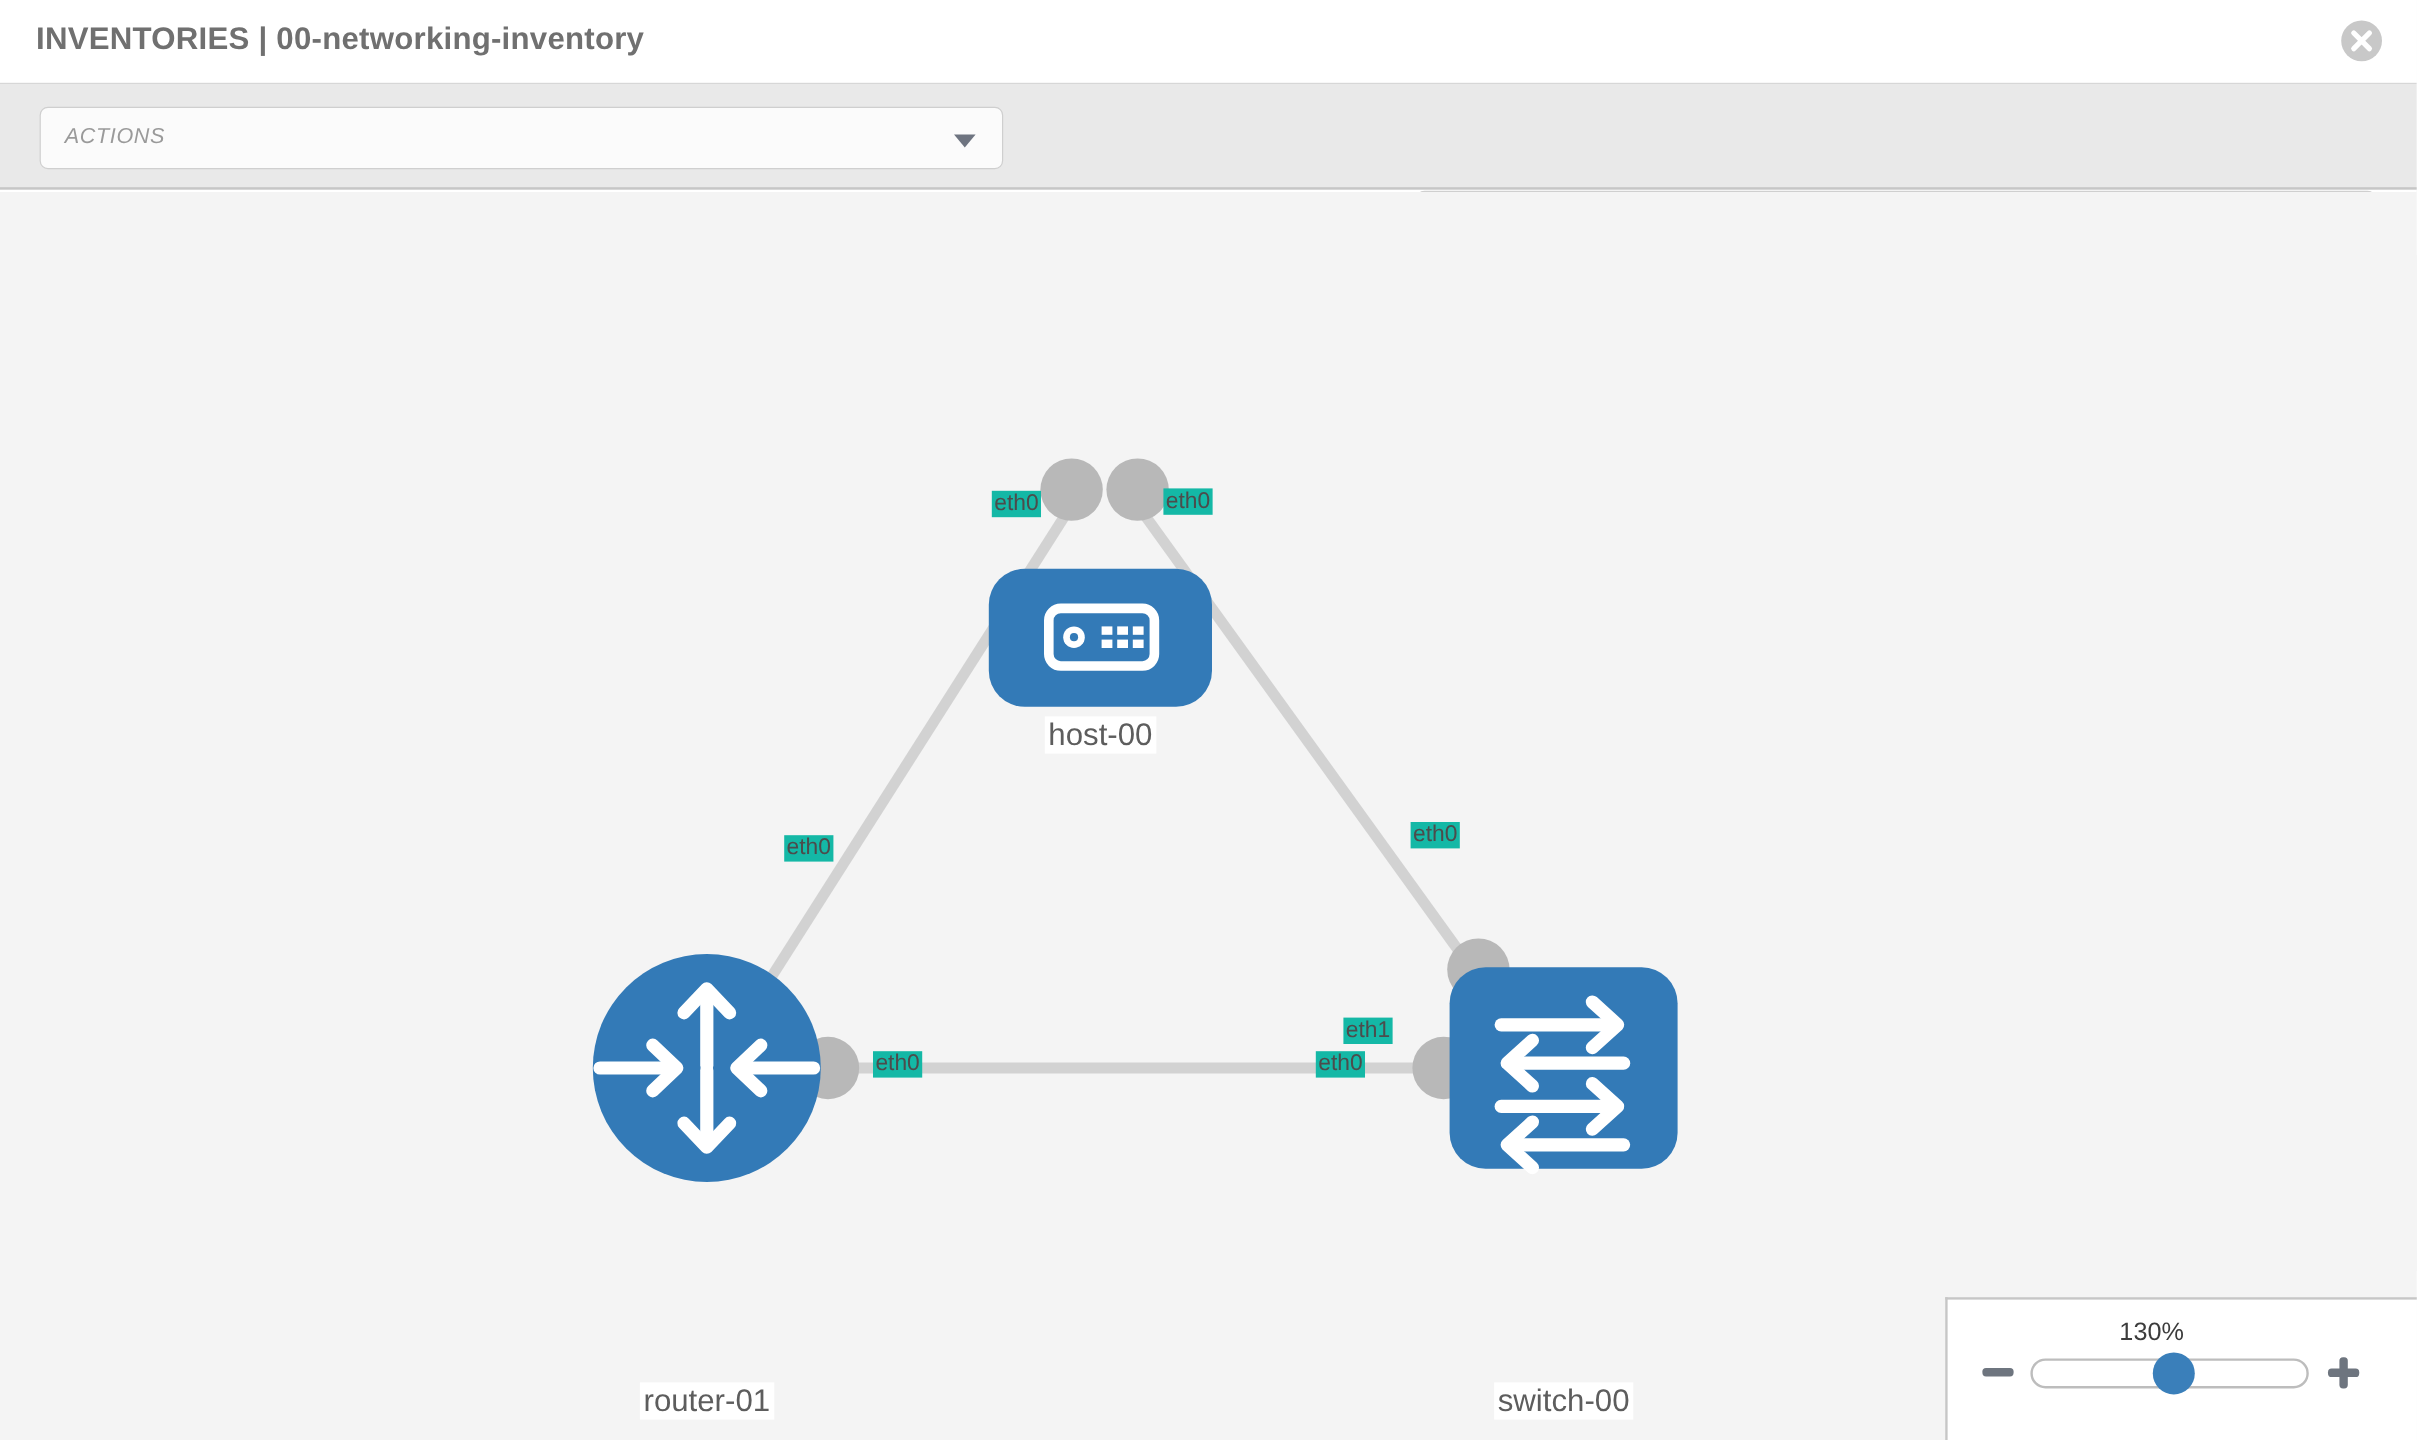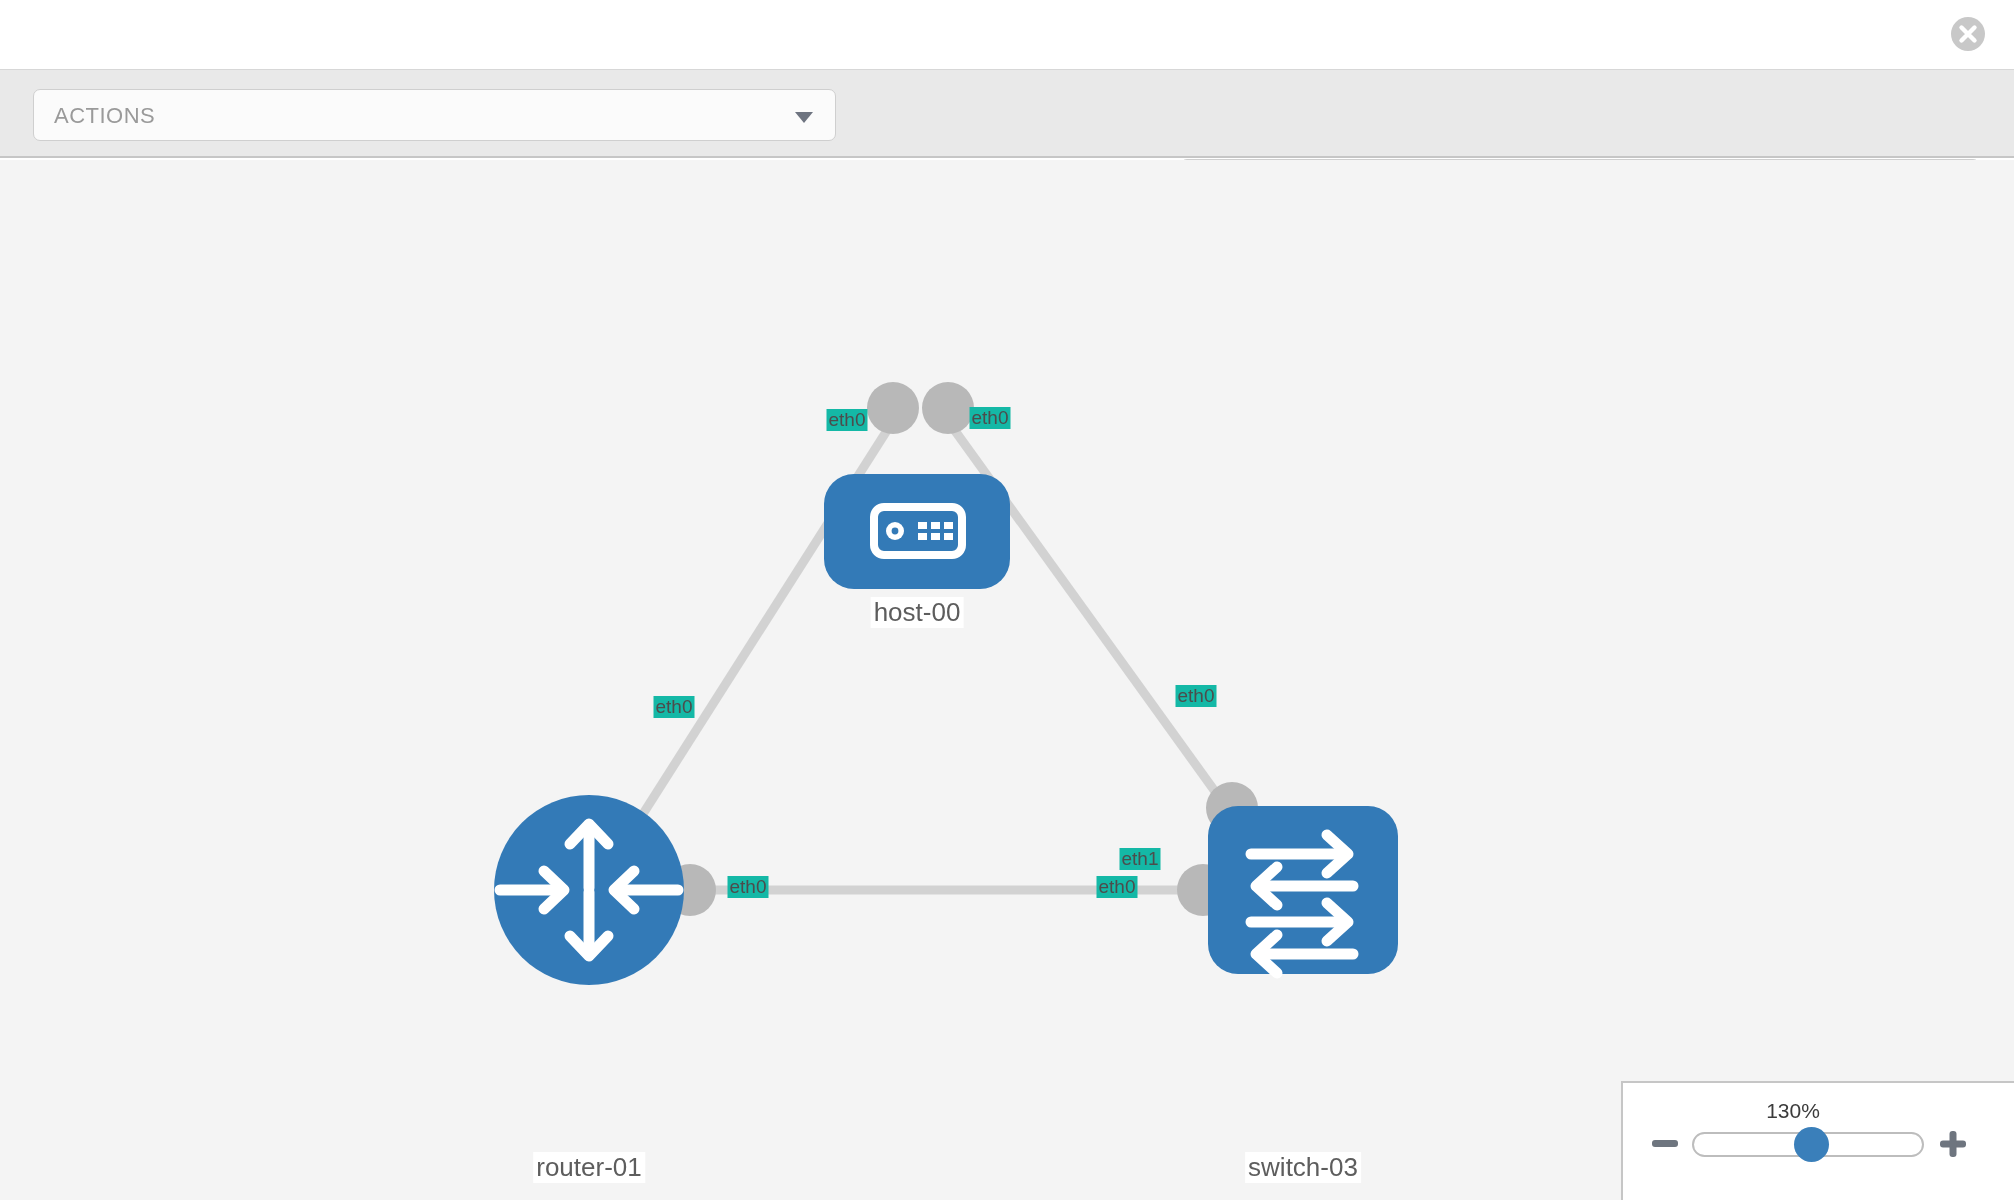--- a/index.html
+++ b/index.html
@@ -59,23 +59,24 @@
     left: 33px; top: 19px;
     width: 803px; height: 52px;
     background: #fbfbfb;
     border: 1px solid #cfcfcf;
     border-radius: 7px;
     cursor: pointer;
   }
   .actions-select .sel-label {
     position: absolute;
     left: 20px; top: 13px;
-    font-size: 22px;
+    font-size: 18px;
     color: #9a9a9a;
     letter-spacing: 0.5px;
+    font-style: italic;
   }
   .caret {
     position: absolute;
     right: 22px; top: 22px;
     width: 0; height: 0;
     border-left: 9px solid transparent;
     border-right: 9px solid transparent;
     border-top: 11px solid #6e7480;
   }
   .tool-icon {
@@ -182,20 +183,21 @@
     background: #3a7fba;
     cursor: grab;
   }
 </style>
 </head>
 <body>
 
 <div id="app">
 
   <div class="header">
+    <div class="page-title">INVENTORIES | 00-networking-inventory</div>
 
     <div class="close-btn">
       <svg width="36" height="36" viewBox="0 0 36 36">
         <circle cx="18" cy="18" r="17" fill="#c8c8c8"></circle>
         <path d="M11.5 11.5 L24.5 24.5 M24.5 11.5 L11.5 24.5" stroke="#ffffff" stroke-width="4.4" stroke-linecap="round"></path>
       </svg>
     </div>
   </div>
 
   <div class="toolbar">
@@ -311,21 +313,21 @@
     <span class="iface-label" style="left:748px; top:716px;">eth0</span>
 
     <span class="iface-label" style="left:1117px; top:716px;">eth0</span>
 
     <span class="iface-label" style="left:1140px; top:688px;">eth1</span>
 
     <span class="node-label" style="left:917px; top:437px;">host-00</span>
 
     <span class="node-label" style="left:589px; top:992px;">router-01</span>
 
-    <span class="node-label" style="left:1303px; top:992px;">switch-03</span>
+    <span class="node-label" style="left:1303px; top:992px;">switch-00</span>
   </div>
 
   <div class="zoom-panel">
     <div class="zoom-level">130%</div>
 
     <div class="zoom-minus">
       <svg width="30" height="30" viewBox="0 0 30 30">
         <rect x="2" y="11" width="26" height="7" rx="3" fill="#6e757f"></rect>
       </svg>
     </div>

